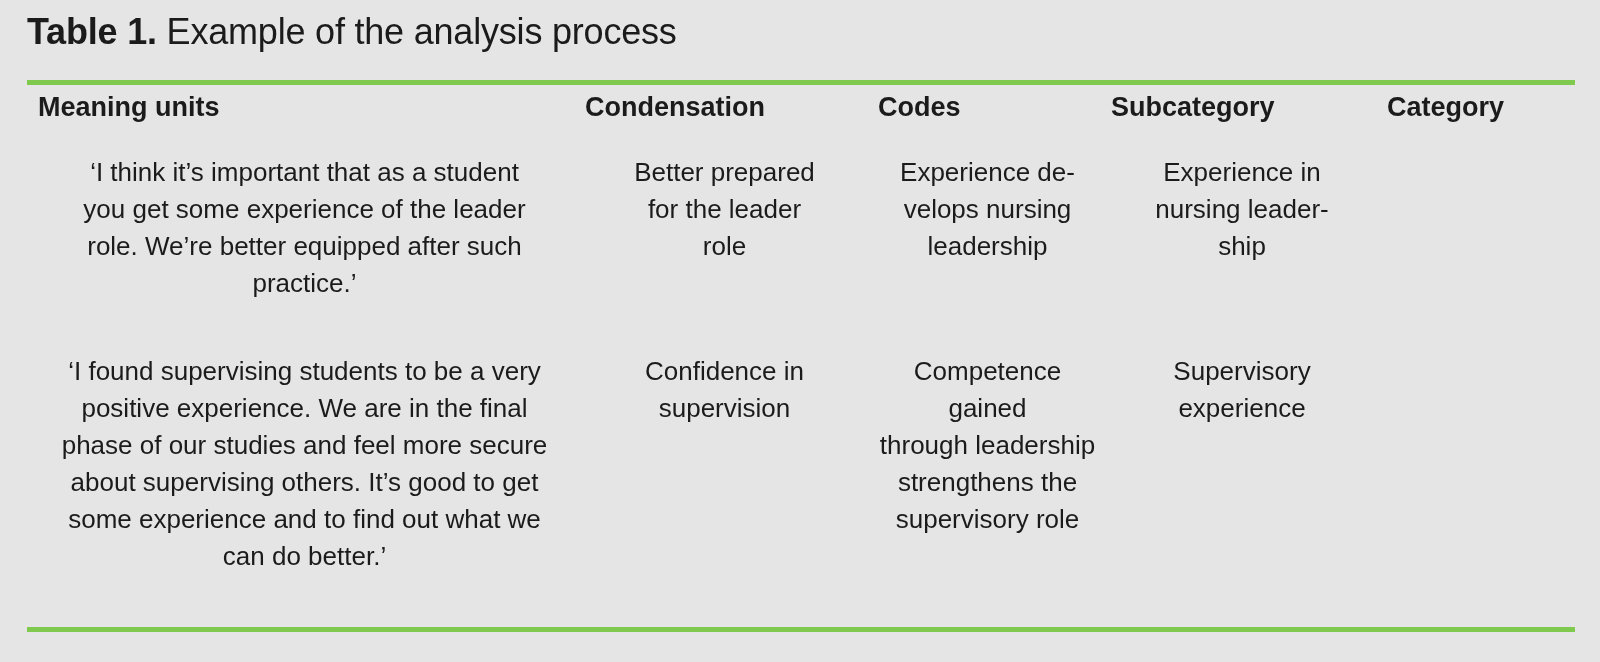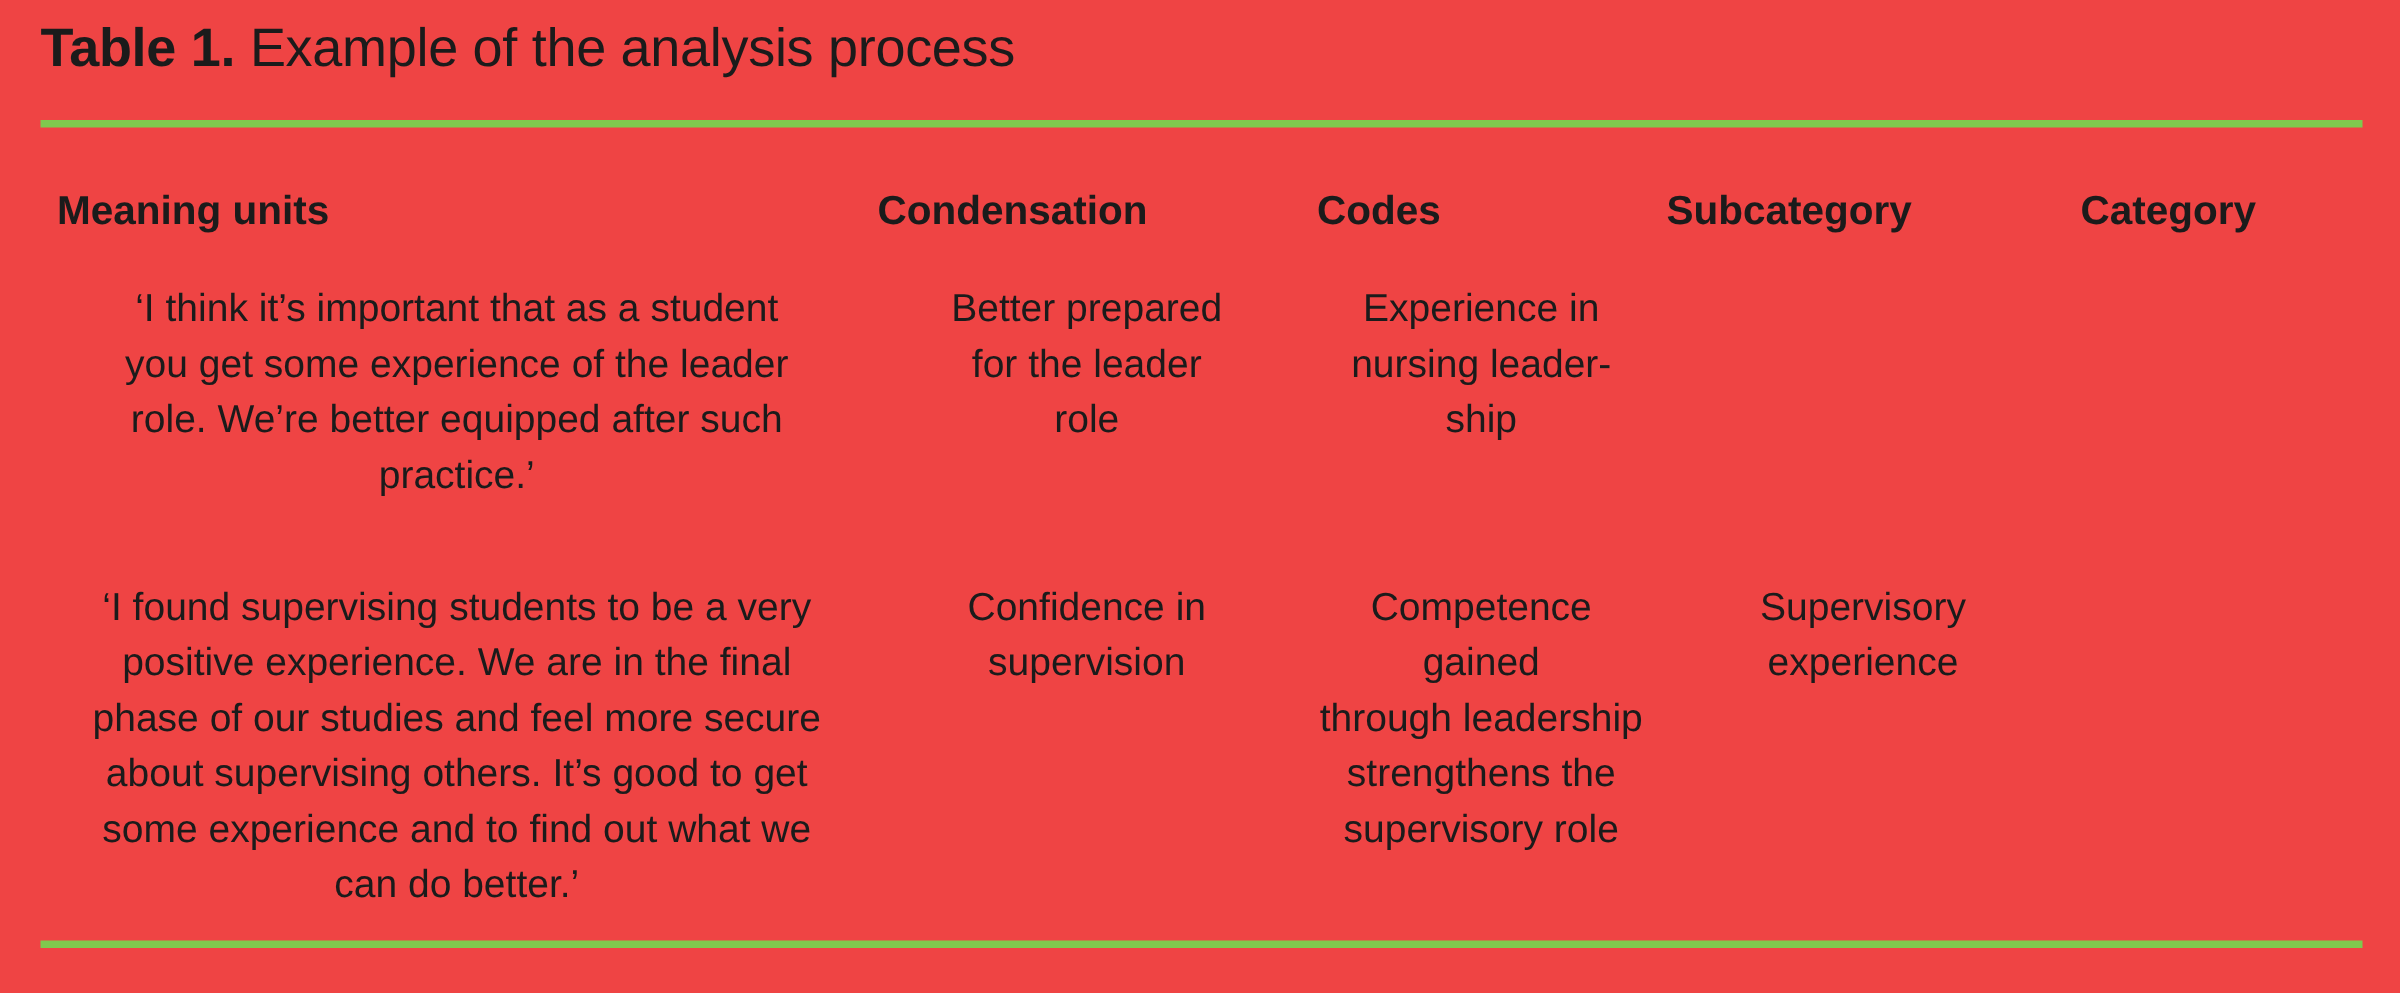--- a/index.html
+++ b/index.html
@@ -11,21 +11,21 @@
     width: 1600px;
     height: 662px;
     font-family: "Liberation Sans", sans-serif;
     color: #1b1b1b;
     overflow: hidden;
   }
   .page {
     position: relative;
     width: 1600px;
     height: 662px;
-    background: #ef4444;
+    background: #e5e5e5;
   }
   .title {
     position: absolute;
     left: 27px;
     top: 10px;
     font-size: 36px;
     line-height: 44px;
     white-space: nowrap;
     letter-spacing: -0.2px;
   }
@@ -38,21 +38,21 @@
     width: 1548px;
     height: 5px;
     background: #7FC94E;
   }
   .rule-top { top: 80px; }
   .rule-bottom { top: 627px; }
 
   .table-area {
     position: absolute;
     left: 38px;
-    top: 122px;
+    top: 89px;
     width: 1545px;
   }
   .trow {
     display: grid;
     grid-template-columns: 547px 293px 233px 276px auto;
   }
   .trow > div {
     padding-right: 14px;
   }
   .thead {
@@ -94,20 +94,23 @@
     </div>
 
     <div class="trow tbody-row row-1">
       <div>‘I think it’s important that as a student
 you get some experience of the leader
 role. We’re better equipped after such
 practice.’</div>
       <div>Better prepared
 for the leader
 role</div>
+      <div>Experience de-
+velops nursing
+leadership</div>
       <div>Experience in
 nursing leader-
 ship</div>
     </div>
 
     <div class="trow tbody-row row-2">
       <div>‘I found supervising students to be a very
 positive experience. We are in the final
 phase of our studies and feel more secure
 about supervising others. It’s good to get

